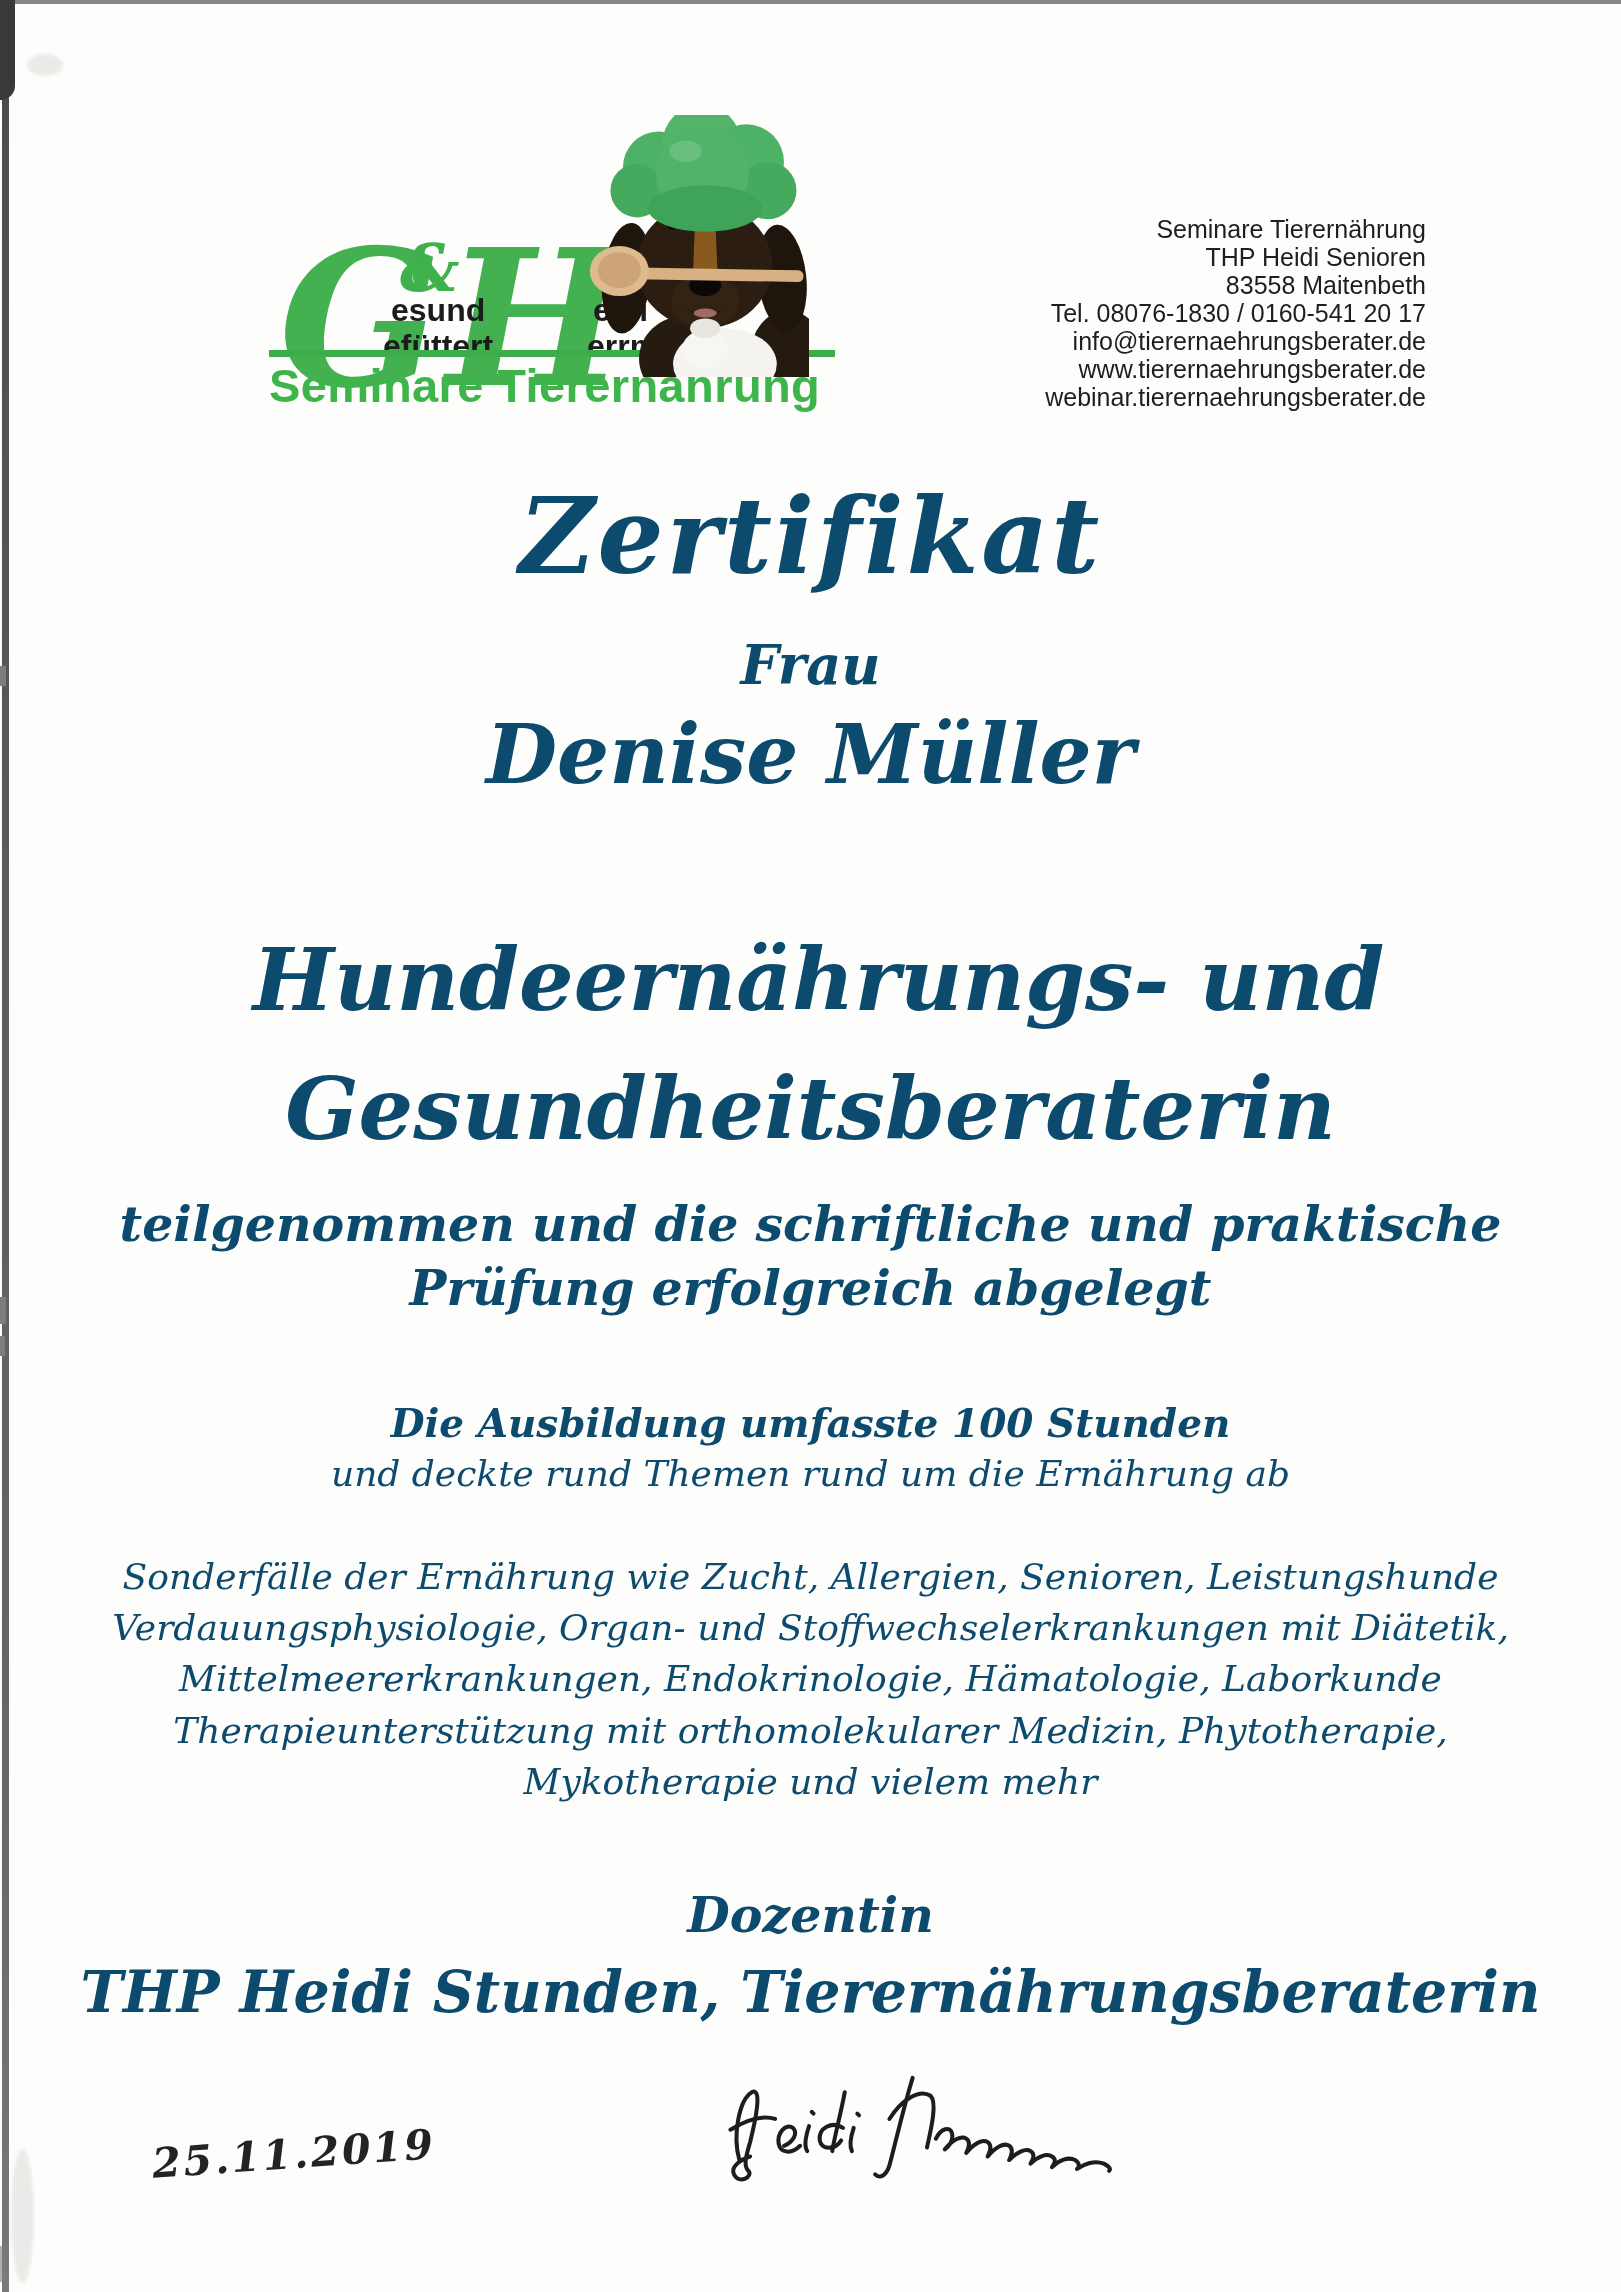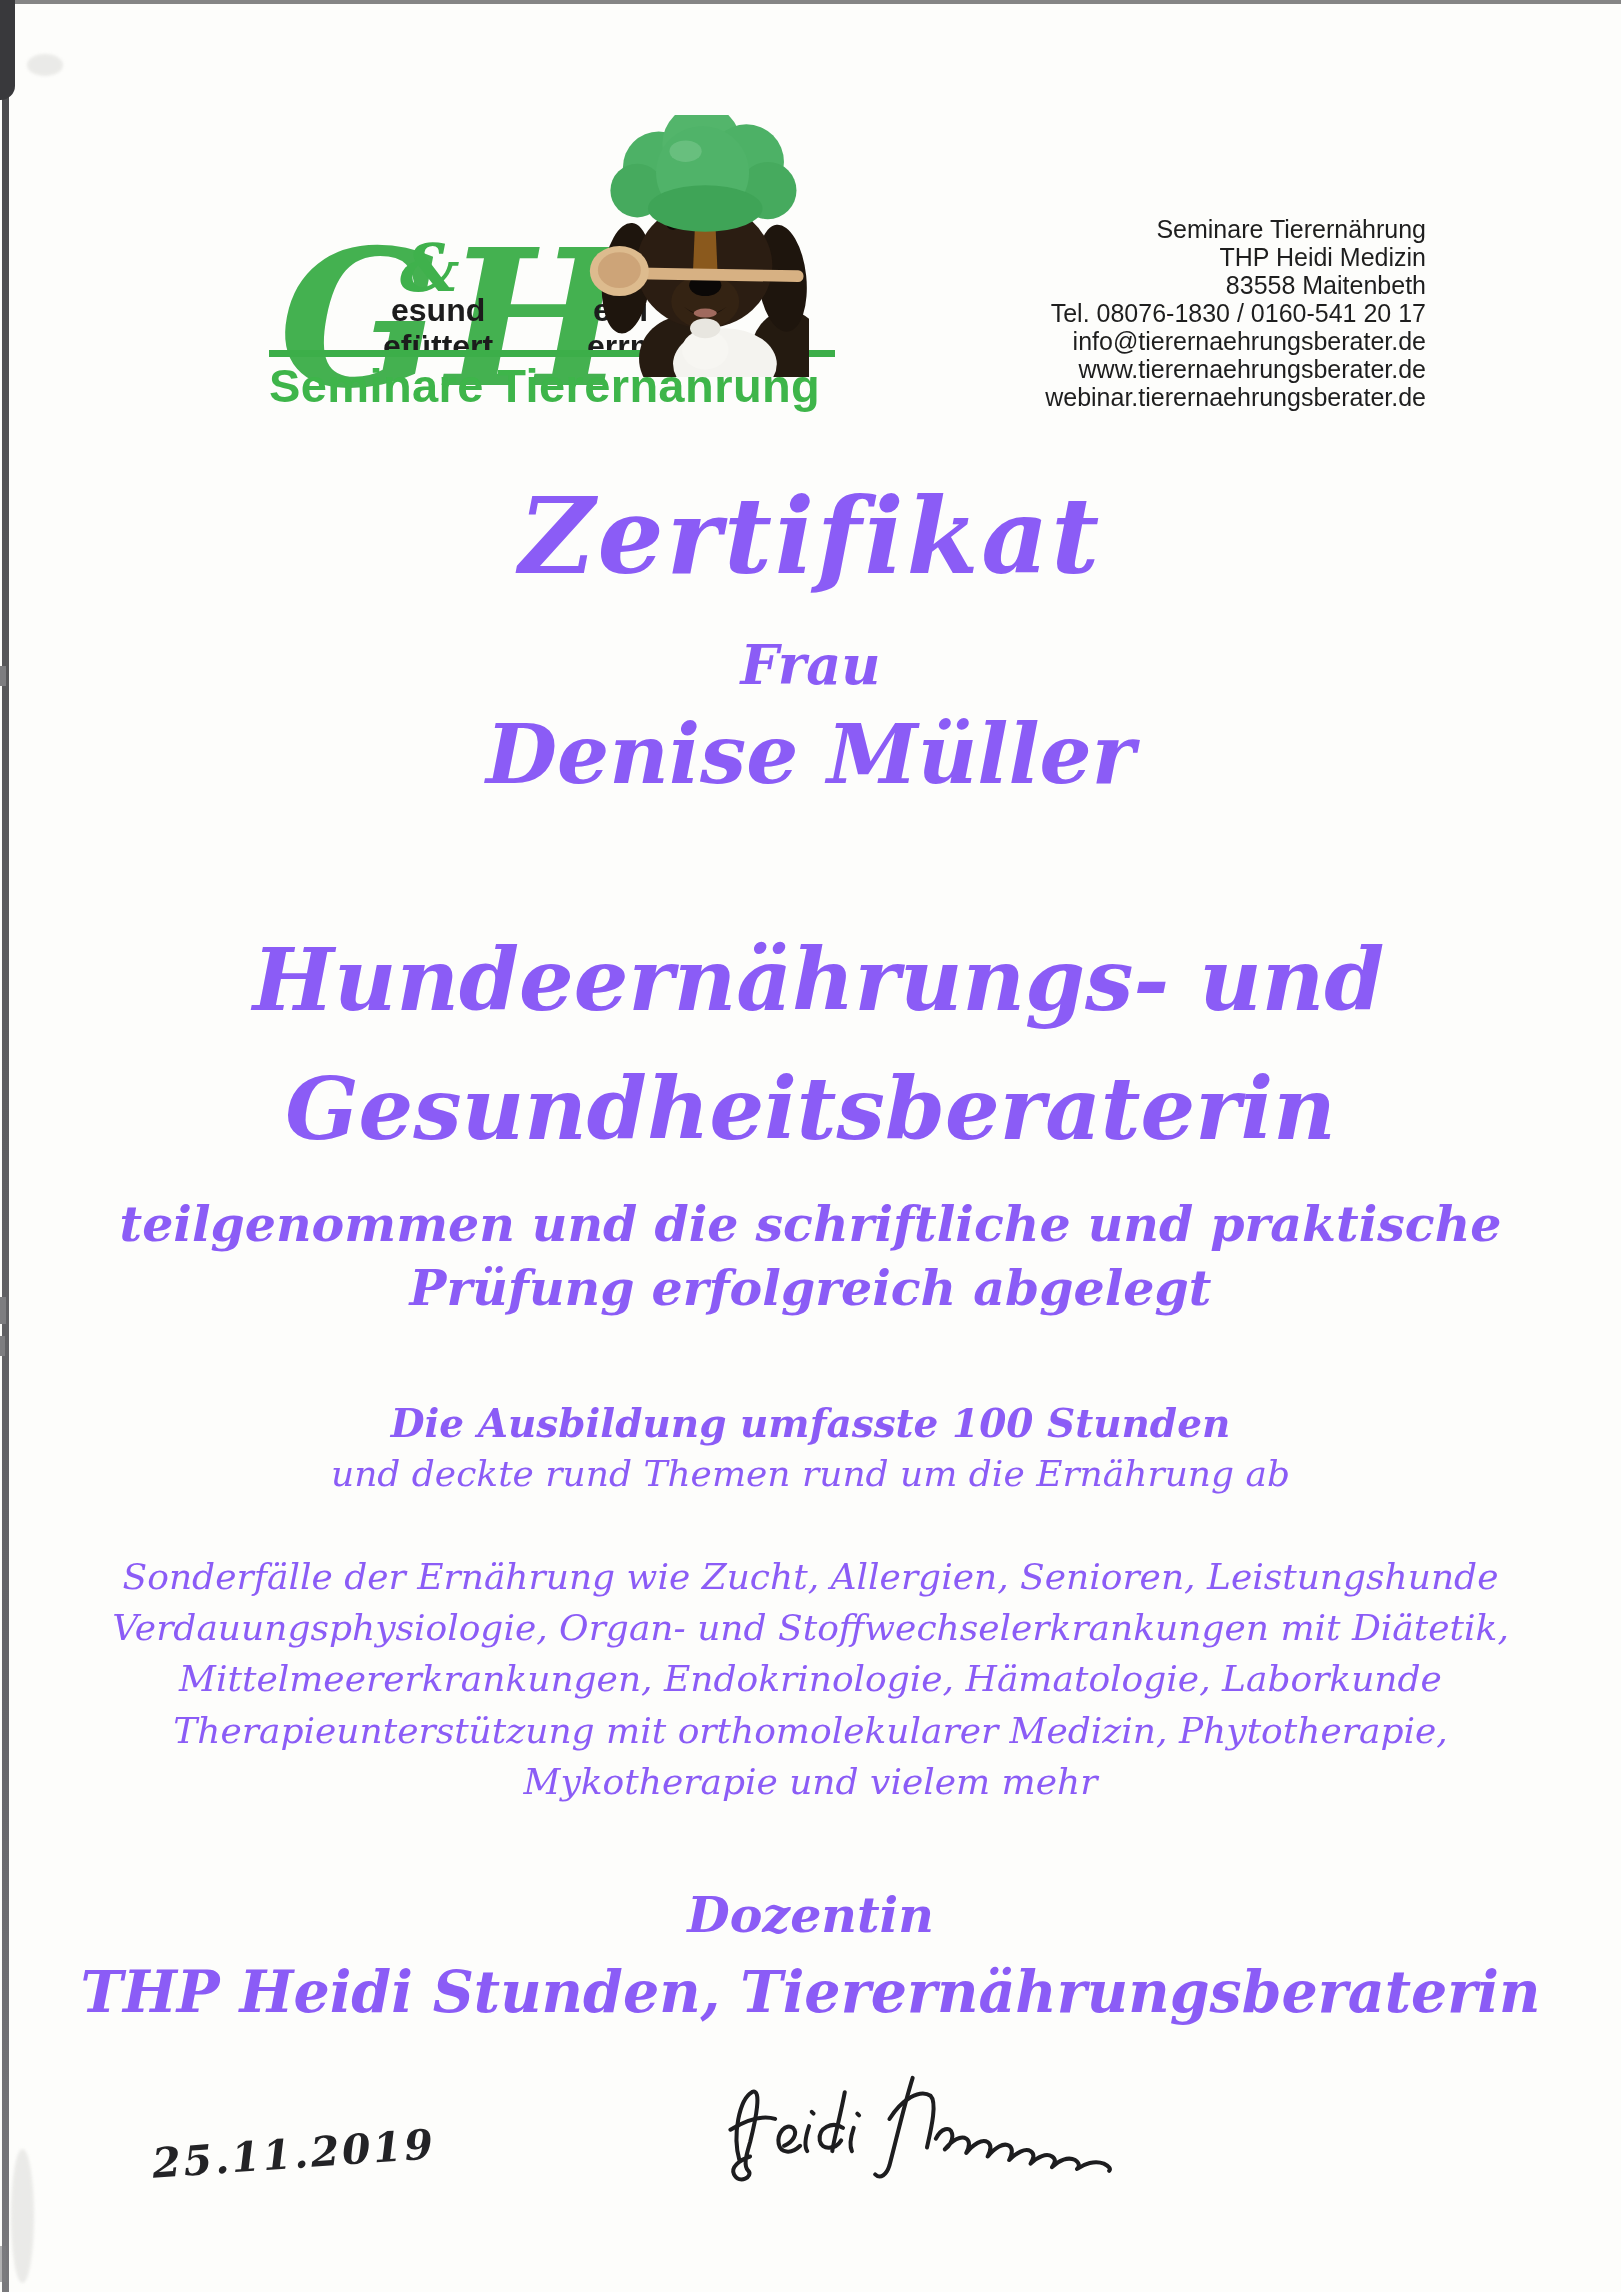--- a/index.html
+++ b/index.html
@@ -49,21 +49,21 @@
     color:#1e1e1e;
   }
   .contact div{white-space:nowrap;}
 
   
   .script{
     position:absolute;left:0;right:0;
     text-align:center;
     font-family:"DejaVu Serif", serif;
     font-style:italic;
-    color:#8b5cf6;
+    color:#0c4a6e;
     line-height:1;
     white-space:nowrap;
   }
   .t-title      {top:485px;font-size:104px;font-weight:700;letter-spacing:2.7px;}
   .t-salutation {top:638px;font-size:54px;font-weight:600;}
   .t-recipient  {top:713px;font-size:82px;font-weight:700;}
   .t-intro      {top:847px;font-size:50px;font-weight:600;}
   .t-course1    {top:937px;font-size:86px;font-weight:700;margin-left:16px;}
   .t-course2    {top:1066px;font-size:86px;font-weight:700;}
   .t-outcome1   {top:1200px;font-size:49px;font-weight:600;}
@@ -159,21 +159,21 @@
       <g>
         <rect x="58" y="170" width="192" height="13" rx="6" fill="#d7b183" transform="rotate(1 58 170)"></rect>
         <ellipse cx="44" cy="174" rx="33" ry="28" fill="#ddbb8e"></ellipse>
         <ellipse cx="44" cy="173" rx="24" ry="20" fill="#cda478"></ellipse>
       </g>
     </svg>
   </div>
 
   <div class="contact">
     <div>Seminare Tierernährung</div>
-    <div>THP Heidi Medizin</div>
+    <div>THP Heidi Senioren</div>
     <div>83558 Maitenbeth</div>
     <div>Tel. 08076-1830 / 0160-541 20 17</div>
     <div>info@tierernaehrungsberater.de</div>
     <div>www.tierernaehrungsberater.de</div>
     <div>webinar.tierernaehrungsberater.de</div>
   </div>
 
   <div class="script t-title">Zertifikat</div>
   <div class="script t-salutation">Frau</div>
   <div class="script t-recipient">Denise Müller</div>

